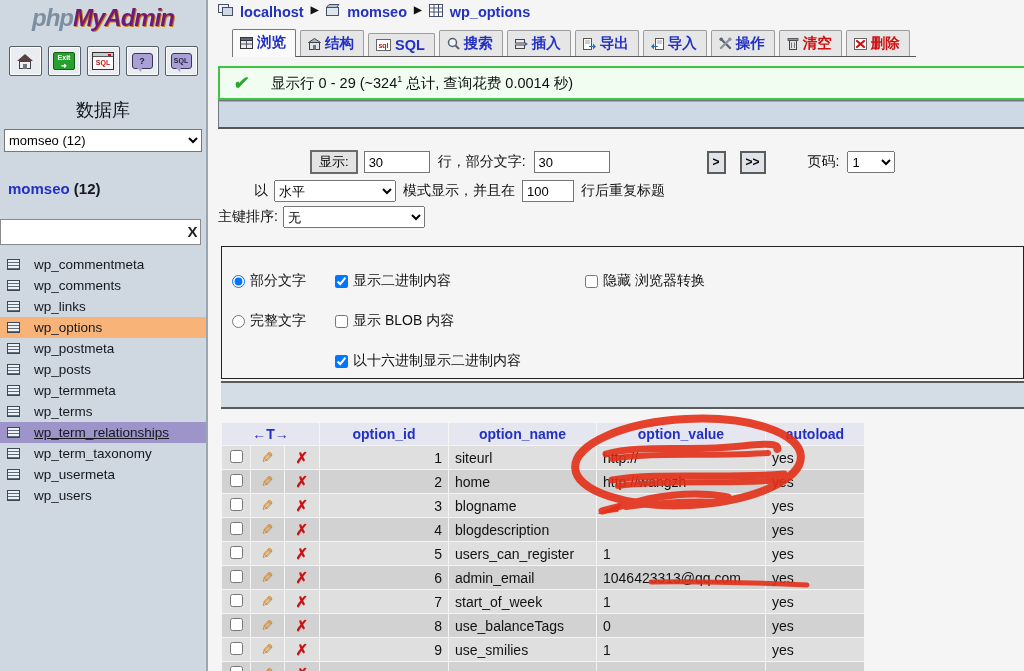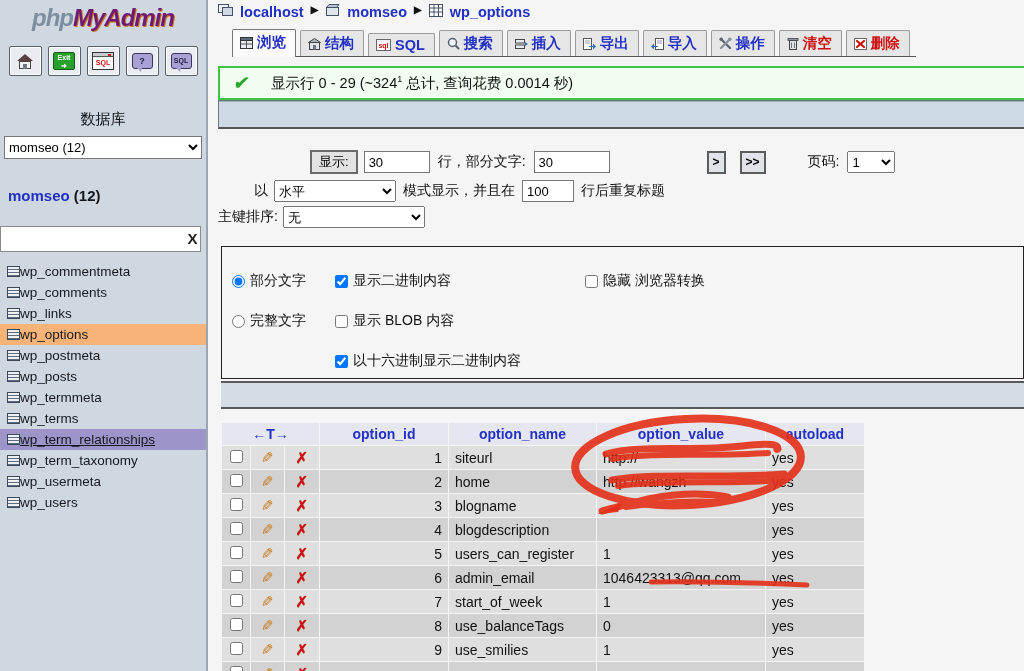--- a/index.html
+++ b/index.html
@@ -33,31 +33,31 @@
      color:#fff; font-size:7px; font-weight:bold; text-align:center; line-height:8px; padding-top:1px;}
   .mini-sqlwin { width:22px; height:18px; background:#fff; border:1px solid #333; position:relative; text-align:center; }
   .mini-sqlwin .bar { height:4px; background:#c8ccd2; border-bottom:1px solid #555; }
   .mini-sqlwin .dot { position:absolute; top:1px; right:2px; width:3px; height:2px; background:#c11; }
   .mini-sqlwin .txt { color:#c11; font-size:7px; font-weight:bold; line-height:11px; }
   .mini-bubble { width:21px; height:16px; background:#a9a1d6; border:1px solid #3a3558; border-radius:3px;
      color:#21213f; font-size:9px; font-weight:bold; text-align:center; line-height:14px; position:relative;}
   .mini-bubble:after { content:""; position:absolute; bottom:-4px; left:4px;
      border-left:4px solid transparent; border-right:1px solid transparent; border-top:4px solid #a9a1d6; }
   .mini-bubble.sql { font-size:7px; }
-  .db-label { margin-top:34px; text-align:center; font-size:15px; color:#101418; }
+  .db-label { margin-top:22px; text-align:center; font-size:18px; color:#101418; }
   .db-select { display:block; margin:7px auto 0; width:198px; height:23px; font-size:13px;
      border:1px solid #777; background:#fff; }
   .db-heading { margin:28px 0 0 8px; font-size:15px; font-weight:bold; }
   .db-heading .nm { color:#2230c4; cursor:pointer; }
   .db-heading .ct { color:#15181c; font-weight:bold; }
   .filter-row { display:flex; margin:22px 0 0 0; height:26px; background:#fff; border:1px solid #8a8a8a; width:201px; }
   .filter-row input { flex:1; border:none; outline:none; font-size:13px; padding:0 4px; }
   .filter-row .clear-x { width:20px; font-size:15px; font-weight:bold; color:#222; text-align:center; line-height:24px; cursor:pointer; }
   ul.table-list { margin-top:9px; list-style:none; }
-  ul.table-list li { display:flex; align-items:center; gap:0; padding:3px 2px 3px 7px; font-size:13.5px; color:#15191e; cursor:pointer; }
+  ul.table-list li { display:flex; align-items:center; gap:14px; padding:3px 2px 3px 7px; font-size:13.5px; color:#15191e; cursor:pointer; }
   .ticon { flex:0 0 13px; width:13px; height:11px; border:1px solid #3c4856;
      background:repeating-linear-gradient(#edf1f5 0 2px, #5d6c7c 2px 3px); }
   .hl-orange { background:#f8b379; }
   .hl-purple { background:#9d94c9; }
   .hl-purple .tlabel { text-decoration:underline; }
   
   .main { position:absolute; left:210px; top:0; width:814px; height:671px; padding-left:8px; }
   .breadcrumb { display:flex; gap:7px; padding-top:4px;
      font-weight:bold; font-size:14.5px; color:#2230c4; }
   .breadcrumb .sep { color:#111; font-size:10px; }

